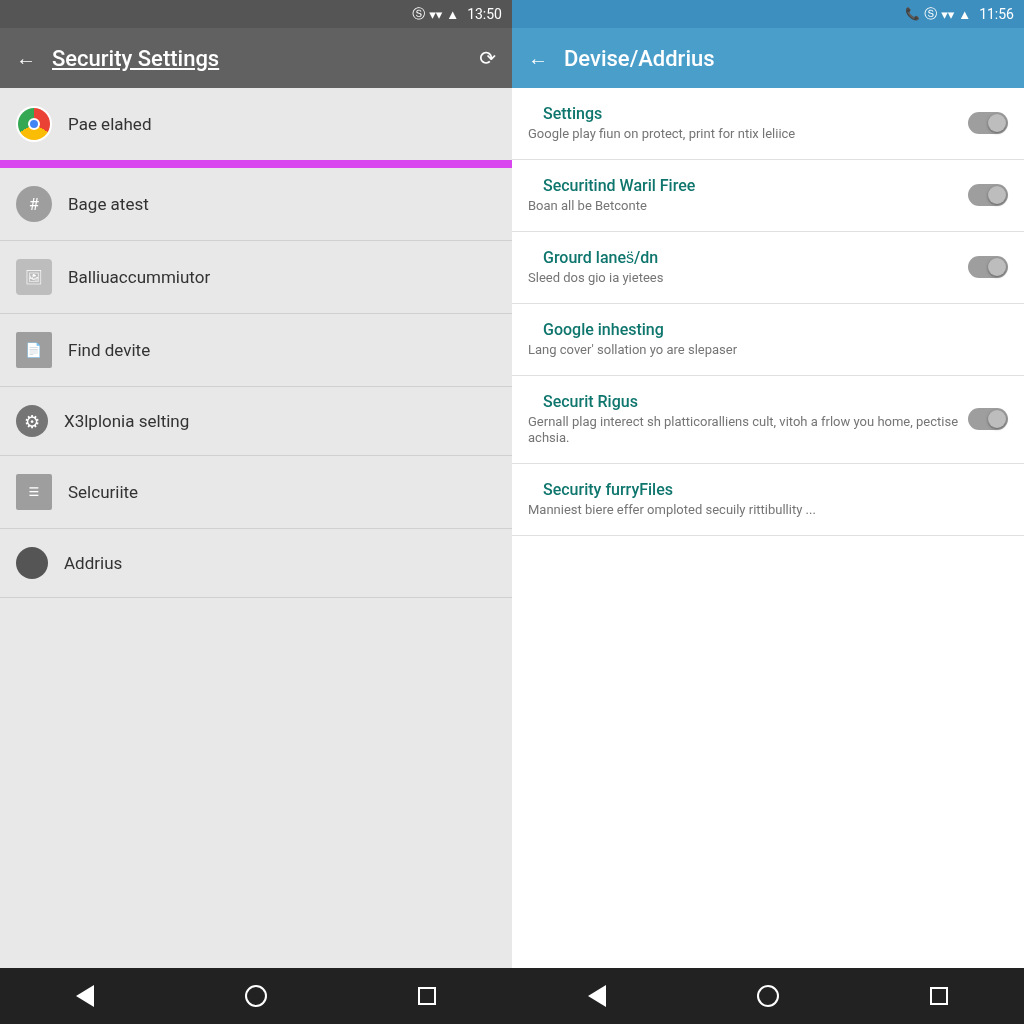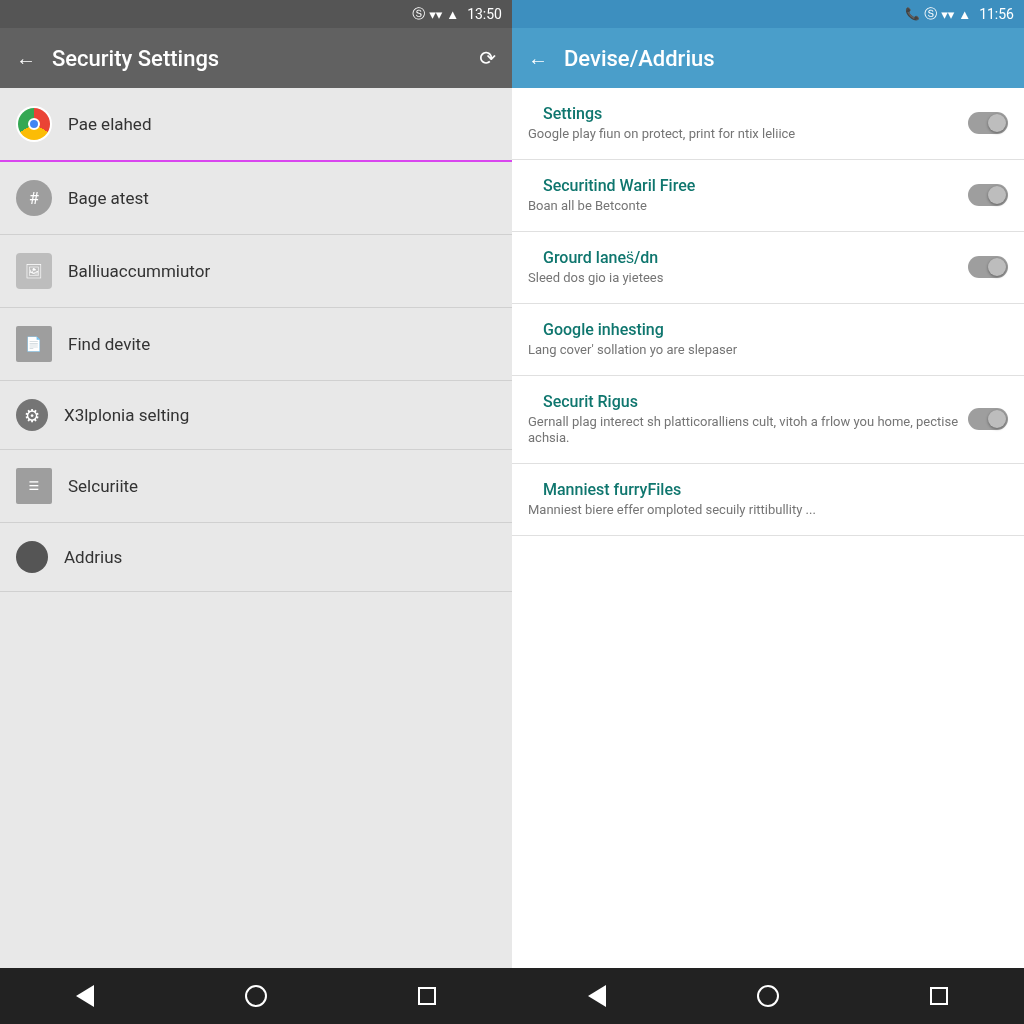--- a/index.html
+++ b/index.html
@@ -51,20 +51,21 @@
       color: white;
       font-size: 20px;
       cursor: pointer;
     }
 
     .header-left .title {
       color: white;
       font-size: 22px;
       font-weight: 500;
       flex: 1;
+      text-decoration: underline;
     }
 
     .header-left .refresh-icon {
       color: white;
       font-size: 20px;
     }
 
     .nav-list {
       flex: 1;
       overflow-y: auto;
@@ -74,21 +75,21 @@
     .nav-item {
       display: flex;
       align-items: center;
       padding: 18px 16px;
       border-bottom: 1px solid #d0d0d0;
       cursor: pointer;
       position: relative;
     }
 
     .nav-item.active-item {
-      border-bottom: 2px solid #d946ef;
+      border-bottom: 8px solid #d946ef;
       text-align: center;
     }
 
     .nav-item .nav-icon {
       width: 36px;
       height: 36px;
       border-radius: 50%;
       display: flex;
       align-items: center;
       justify-content: center;
@@ -433,21 +434,21 @@
     <div class="setting-item">
       <div class="setting-text">
         <div class="setting-title">Securit Rigus</div>
         <div class="setting-desc">Gernall plag interect sh platticoralliens cult, vitoh a frlow you home, pectise achsia.</div>
       </div>
       <div class="toggle"></div>
     </div>
 
     <div class="setting-item">
       <div class="setting-text">
-        <div class="setting-title">Manniest furryFiles</div>
+        <div class="setting-title">Security furryFiles</div>
         <div class="setting-desc">Manniest biere effer omploted secuily rittibullity ...</div>
       </div>
     </div>
 
   </div>
 
   <div class="right-nav-bar">
     <div class="nav-btn">
       <div class="tri-left"></div>
     </div>

